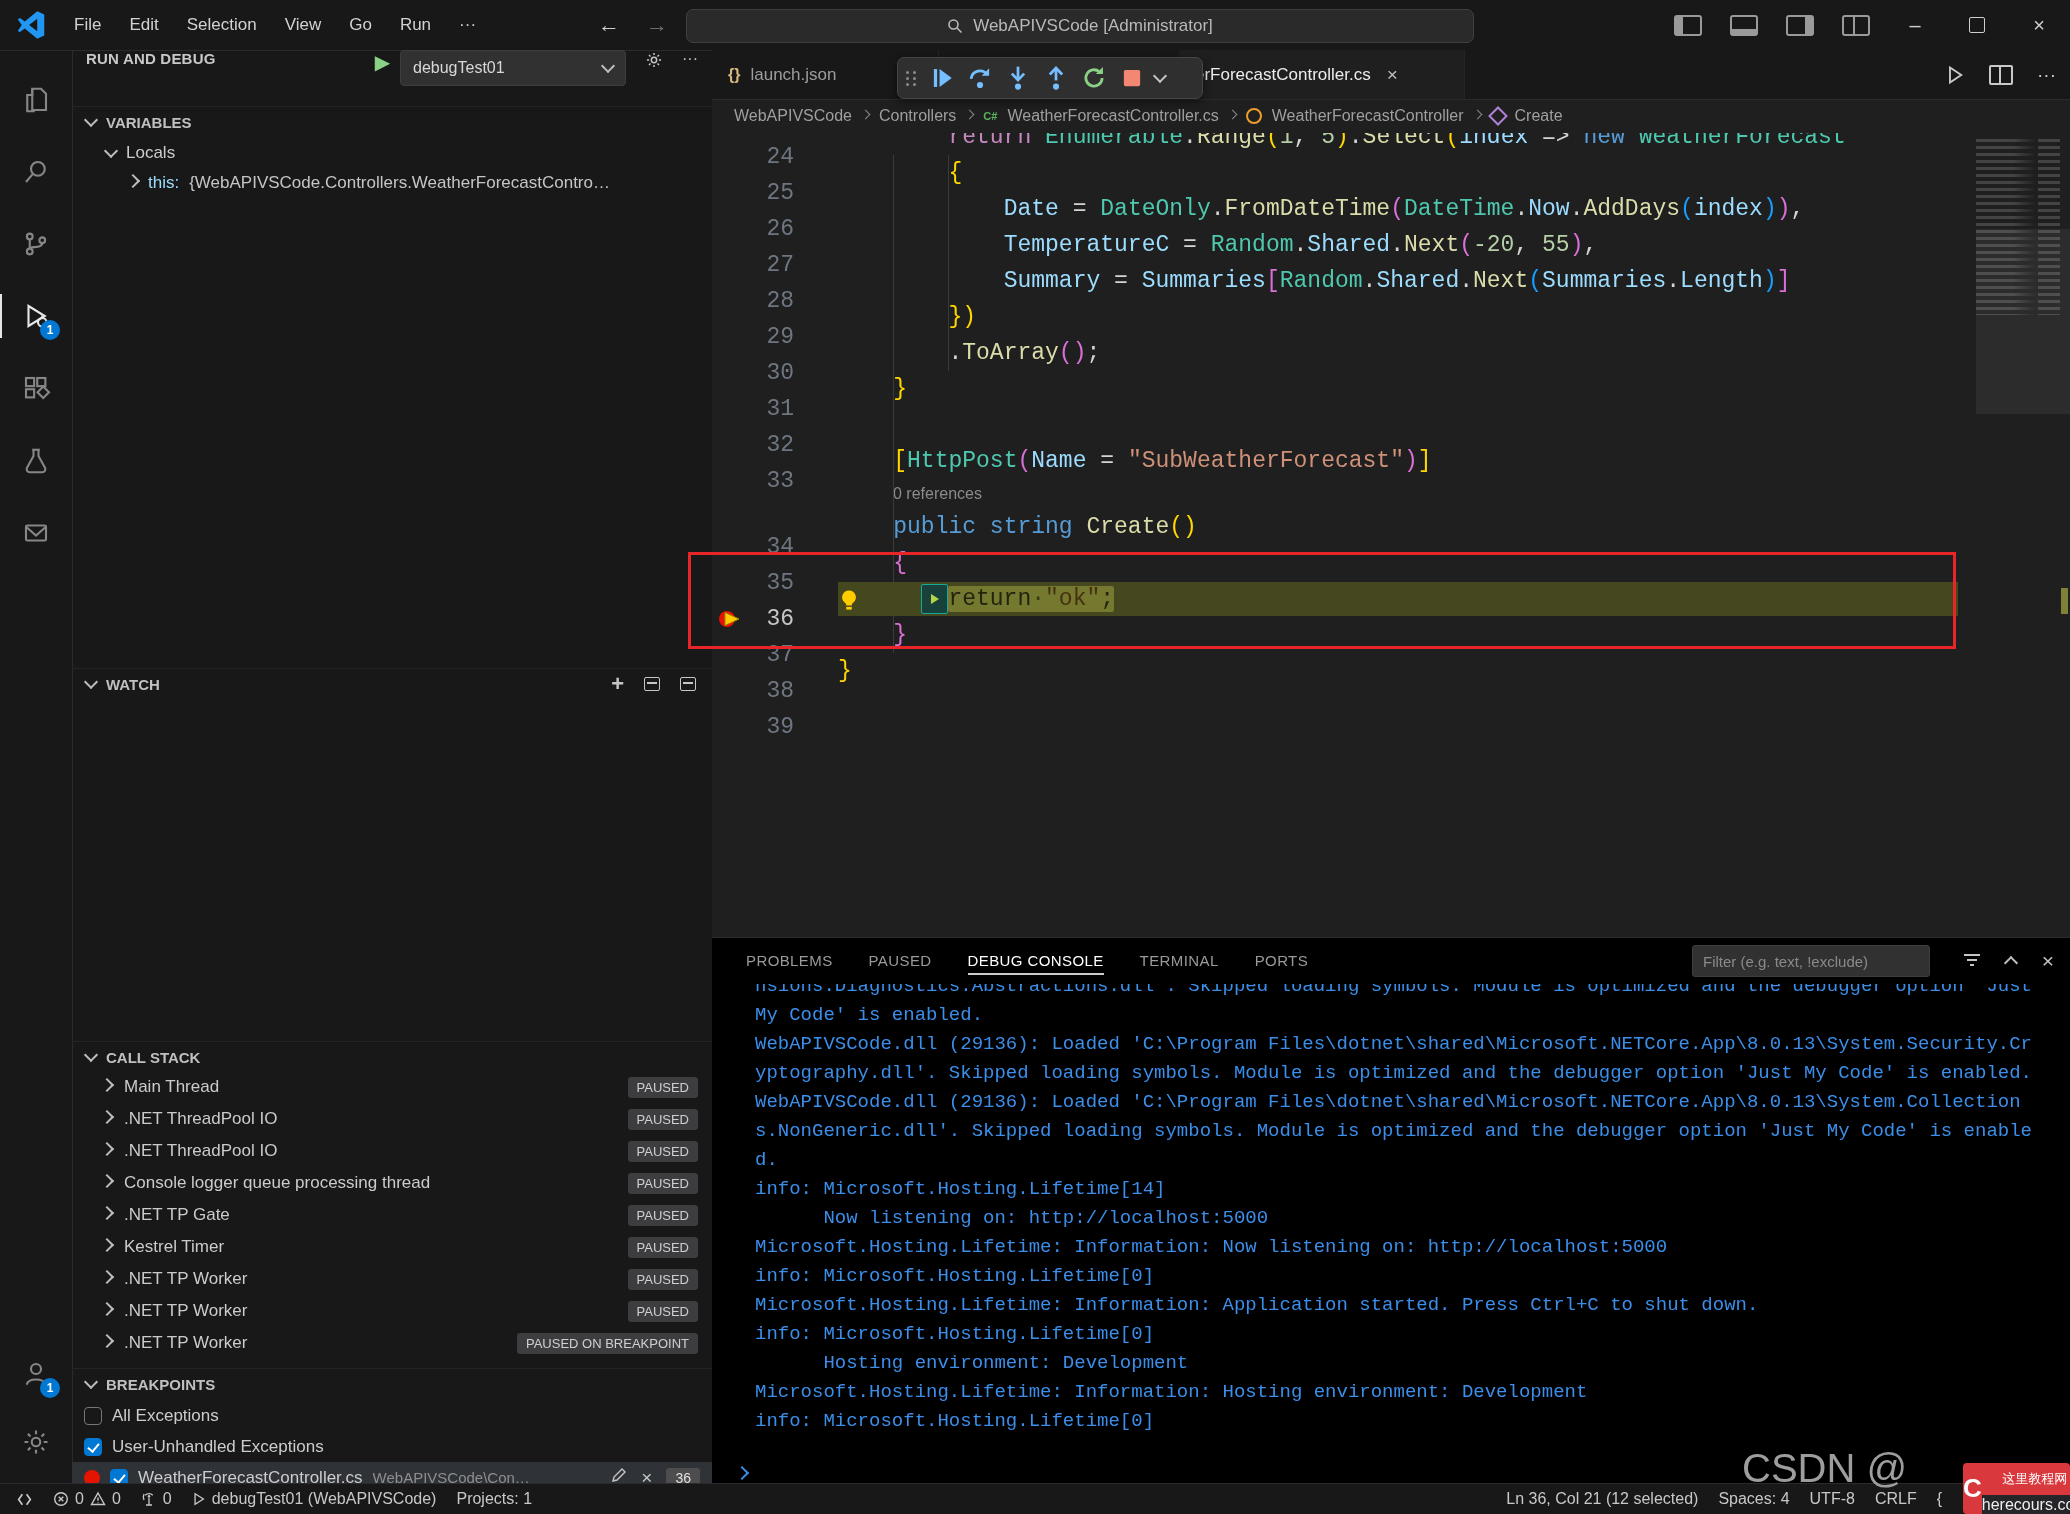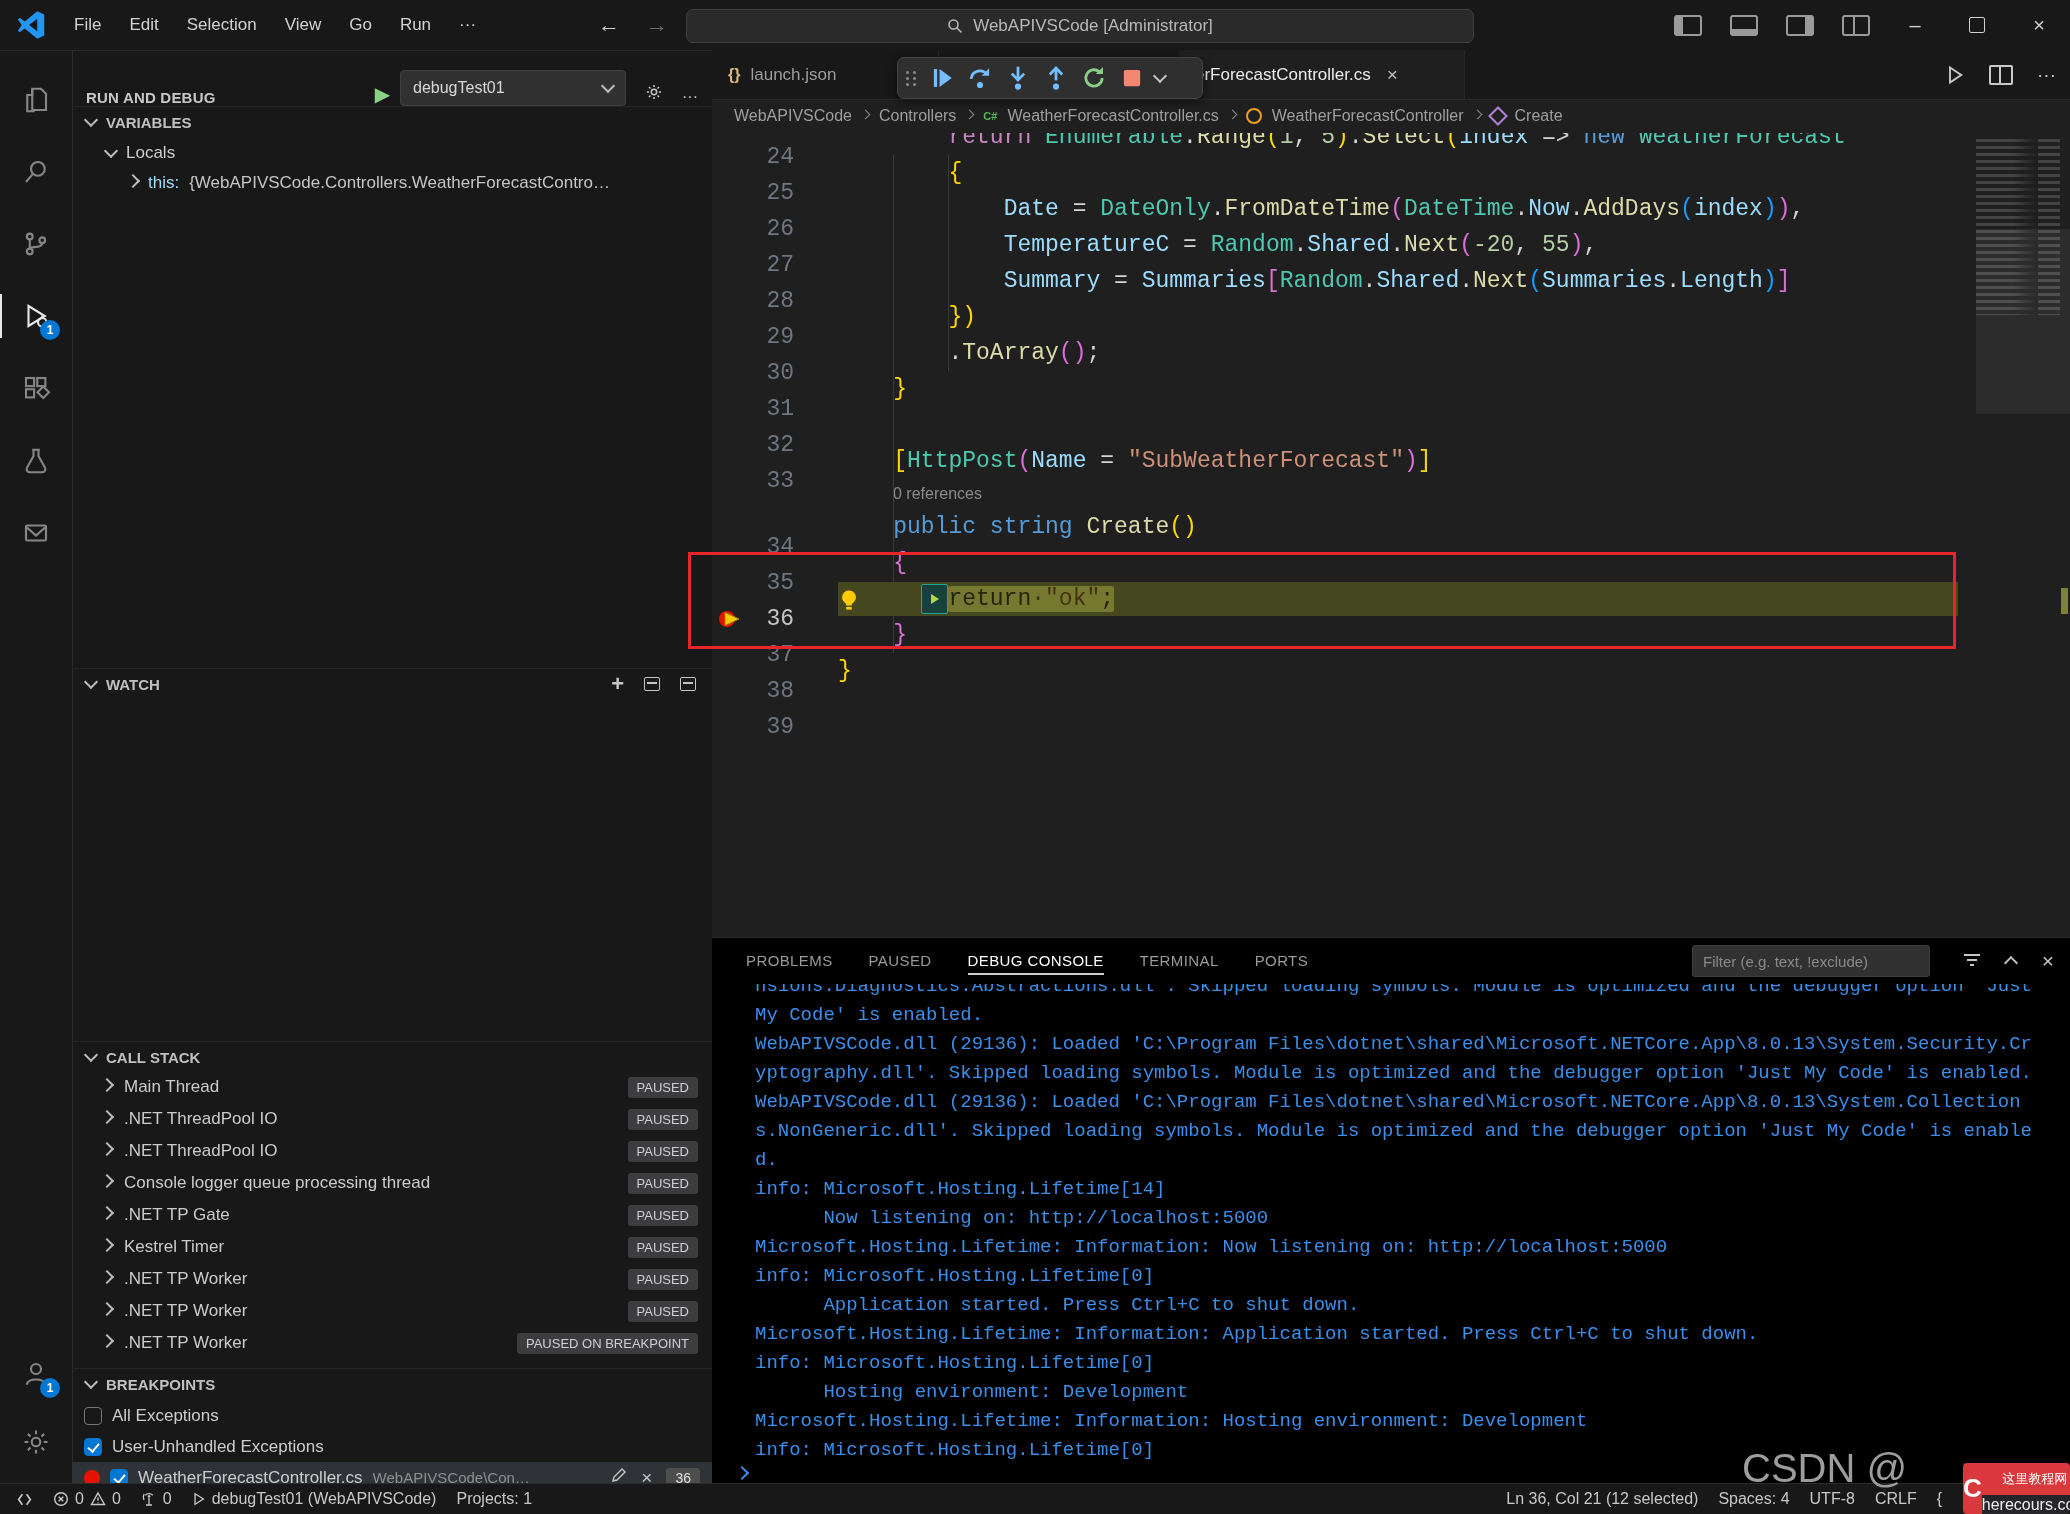--- a/index.html
+++ b/index.html
@@ -26,21 +26,21 @@
   .activitybar{position:absolute;left:0;top:50px;bottom:30px;width:72px;border-right:1px solid #2b2b2b;}
   .actitem{position:absolute;left:0;width:72px;height:68px;display:flex;align-items:center;justify-content:center;}
   .actitem svg{stroke:#868686;fill:none;stroke-width:1.7;}
   .actitem.active svg{stroke:#e6e6e6;}
   .actitem.active::before{content:"";position:absolute;left:0;top:12px;bottom:12px;width:2px;background:#e6e6e6;}
   .actbadge{position:absolute;right:12px;bottom:10px;min-width:20px;height:20px;border-radius:10px;background:#0078d4;color:#fff;
             font-size:12px;display:flex;align-items:center;justify-content:center;font-weight:700;}
   
   .sidebar{position:absolute;left:72px;top:50px;width:640px;bottom:30px;border-right:1px solid #2b2b2b;overflow:hidden;}
   .sb-abs{position:absolute;left:0;right:0;}
-  .sb-debugbar{top:0;height:56px;display:flex;align-items:flex-end;padding:0 14px;}
+  .sb-debugbar{top:0;height:56px;display:flex;align-items:flex-start;padding:0 14px;}
   .sb-title{font-size:15px;font-weight:700;color:#c8c8c8;letter-spacing:.2px;margin-right:auto;}
   .playbtn{color:#89d185;font-size:20px;margin-right:10px;}
   .cfgbox{display:flex;align-items:center;gap:12px;background:#313131;border:1px solid #3e3e3e;border-radius:4px;height:34px;padding:0 12px;
           font-size:16px;color:#d8d8d8;min-width:200px;justify-content:space-between;}
   .sb-iconbtn{margin-left:18px;color:#c5c5c5;}
   .sechead{display:flex;align-items:center;gap:10px;padding-left:14px;font-size:15px;font-weight:700;color:#c0c0c0;height:30px;border-top:1px solid #242424;}
   .chev{display:inline-block;width:8px;height:8px;border-right:2px solid #bdbdbd;border-bottom:2px solid #bdbdbd;transform:rotate(45deg);margin-top:-4px;}
   .chev.r{transform:rotate(-45deg);}
   .chev.sm{width:6px;height:6px;border-width:1.6px;}
   .treerow{display:flex;align-items:center;gap:10px;font-size:17px;color:#cccccc;height:30px;}
@@ -590,21 +590,20 @@
             <div class="cline">My Code' is enabled.</div>
             <div class="cline">WebAPIVSCode.dll (29136): Loaded 'C:\Program Files\dotnet\shared\Microsoft.NETCore.App\8.0.13\System.Security.Cr</div>
             <div class="cline">yptography.dll'. Skipped loading symbols. Module is optimized and the debugger option 'Just My Code' is enabled.</div>
             <div class="cline">WebAPIVSCode.dll (29136): Loaded 'C:\Program Files\dotnet\shared\Microsoft.NETCore.App\8.0.13\System.Collection</div>
             <div class="cline">s.NonGeneric.dll'. Skipped loading symbols. Module is optimized and the debugger option 'Just My Code' is enable</div>
             <div class="cline">d.</div>
             <div class="cline">info: Microsoft.Hosting.Lifetime[14]</div>
             <div class="cline">      Now listening on: http://localhost:5000</div>
             <div class="cline">Microsoft.Hosting.Lifetime: Information: Now listening on: http://localhost:5000</div>
             <div class="cline">info: Microsoft.Hosting.Lifetime[0]</div>
-            <div class="cline">      Application started. Press Ctrl+C to shut down.</div>
             <div class="cline">Microsoft.Hosting.Lifetime: Information: Application started. Press Ctrl+C to shut down.</div>
             <div class="cline">info: Microsoft.Hosting.Lifetime[0]</div>
             <div class="cline">      Hosting environment: Development</div>
             <div class="cline">Microsoft.Hosting.Lifetime: Information: Hosting environment: Development</div>
             <div class="cline">info: Microsoft.Hosting.Lifetime[0]</div>
           </div>
         <span class="cprompt chev r" style="border-color:#3b8eea"></span>
       </div>
     </div>
   </div>

